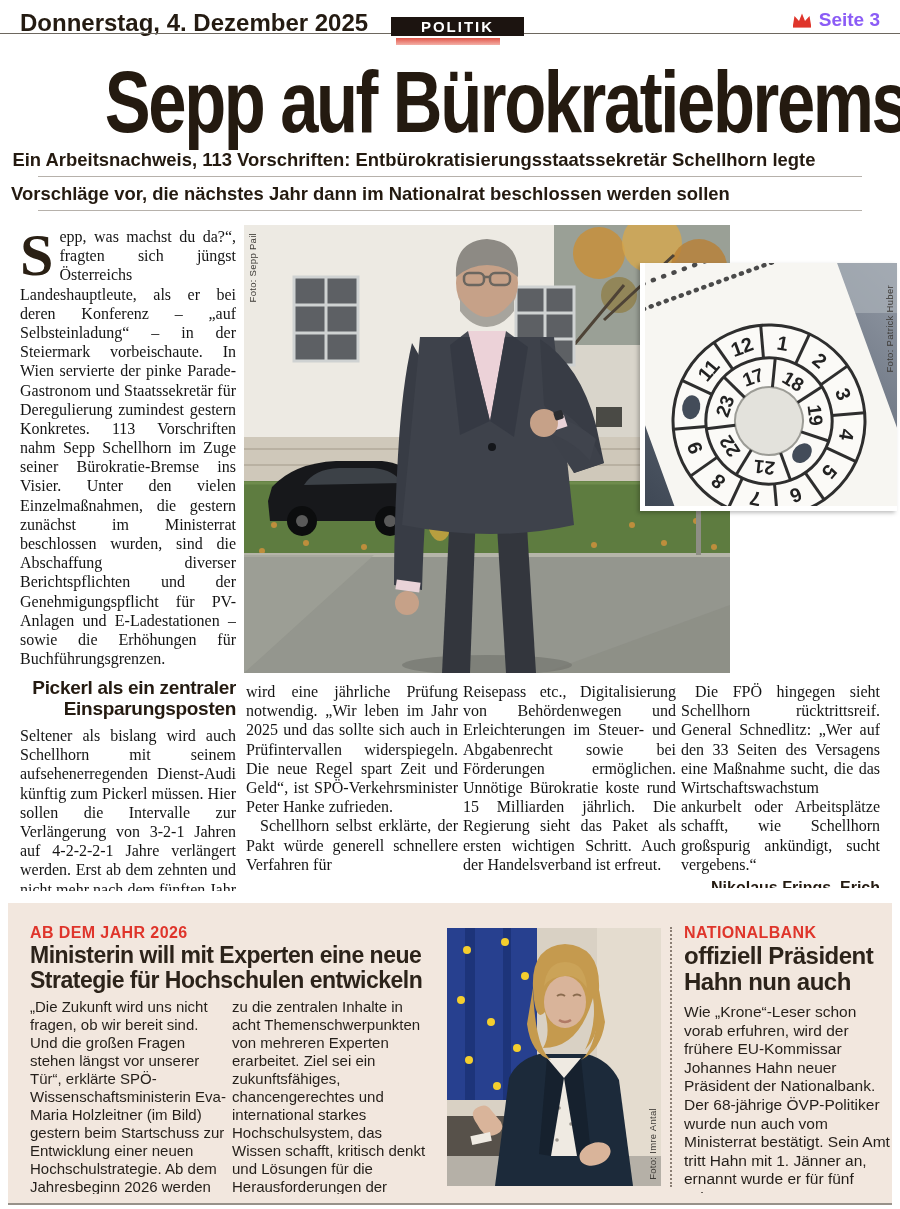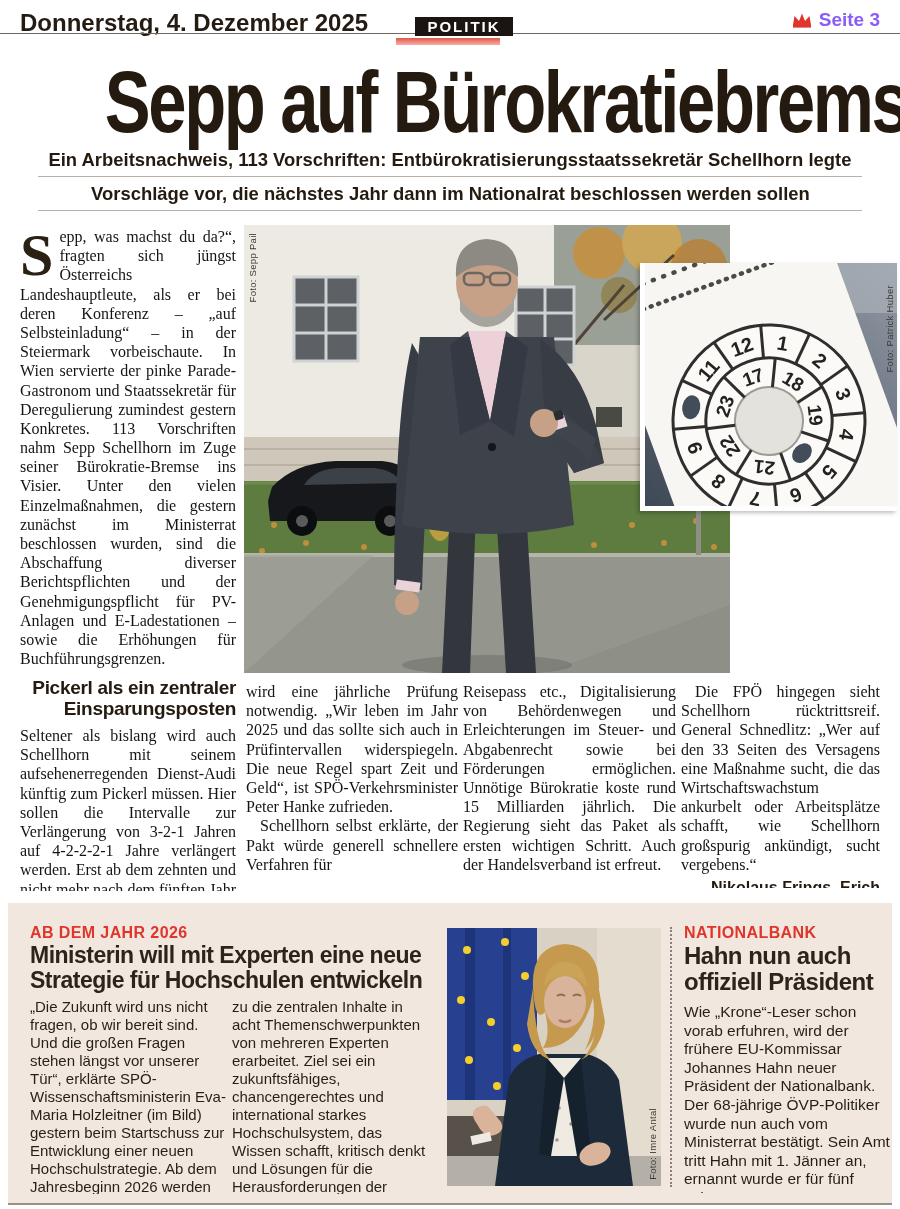--- a/index.html
+++ b/index.html
@@ -3,31 +3,31 @@
 <meta charset="utf-8">
 <style>
   html,body{margin:0;padding:0;background:#e9e6e1;}
   .page{position:relative;width:900px;height:1209px;background:#ffffff;overflow:hidden;
         font-family:"Liberation Sans",sans-serif;color:#1d1712;}
   .abs{position:absolute;}
   .serif{font-family:"Liberation Serif",serif;}
   
   .date{left:20px;top:9px;font-size:24px;font-weight:bold;color:#241b12;}
   .header-rule{left:0;right:0;top:33px;border-top:1.5px solid #6d675f;}
-  .politik-box{left:391px;top:17px;width:98px;height:19px;background:#1c1410;color:#fff;
+  .politik-box{left:391px;top:17px;width:133px;height:19px;background:#1c1410;color:#fff;
                display:flex;align-items:center;justify-content:center;font-size:15px;
-               font-weight:bold;letter-spacing:2px;z-index:3;margin-left:24px;}
+               font-weight:bold;letter-spacing:2px;z-index:3;}
   .politik-red{left:396px;top:38px;width:104px;height:7px;
                background:linear-gradient(#e2564a,#f4b0a7);z-index:2;}
   .pageno{right:20px;top:9px;font-size:19px;font-weight:bold;color:#8b5cf6;display:flex;align-items:center;gap:6px;}
   
   .headline-wrap{left:0;right:0;top:58px;text-align:center;white-space:nowrap;}
   .headline{display:inline-block;font-size:86px;font-weight:bold;letter-spacing:-3px;
             color:#241a10;transform:scale(0.80,1.02);transform-origin:center top;line-height:1;}
-  .subhead{left:0;right:0;text-align:center;white-space:nowrap;color:#241a10;}
+  .subhead{left:0;right:0;white-space:nowrap;color:#241a10;}
   .subhead span{display:inline-block;font-size:19px;font-weight:bold;transform:scaleX(0.97);transform-origin:center;}
   .sub-rule{left:38px;right:38px;border-top:1.5px solid #b6b1ab;}
   
   .bodycol{font-size:16px;line-height:1.2;text-align:justify;color:#141414;overflow:hidden;}
   .dropcap{float:left;font-size:60px;line-height:0.82;font-weight:bold;color:#2a2014;
            padding:4px 6px 0 0;font-family:"Liberation Serif",serif;}
   .crosshead{font-size:19px;line-height:1.1;font-weight:bold;color:#241a10;
              font-family:"Liberation Sans",sans-serif;margin:10px 0 6px 0;text-align:right;
              letter-spacing:-0.3px;}
   .indent{text-indent:14px;}
@@ -330,19 +330,19 @@
         <path d="M110 68 q4 -3 8 0 M126 68 q4 -3 8 0" stroke="#8a6b4e" stroke-width="2" fill="none"></path>
         <path d="M112 92 q6 4 12 0" stroke="#b07a66" stroke-width="2.5" fill="none"></path>
       </svg>
       <div class="abs credit" style="right:3px;bottom:6px;">Foto: Imre Antal</div>
     </div>
 
     <div class="abs dotsep" style="left:662px;top:24px;height:260px;"></div>
 
     <div class="abs kicker" style="left:676px;top:21px;">NATIONALBANK</div>
     <div class="abs lower-headline" style="left:676px;top:40px;width:200px;font-size:24px;">
+      <div>offiziell Präsident</div>
       <div>Hahn nun auch</div>
-      <div>offiziell Präsident</div>
     </div>
     <div class="abs lower-body" style="left:676px;top:100px;width:206px;height:190px;font-size:15.5px;">Wie „Krone“-Leser schon vorab erfuhren, wird der frühere EU-Kommissar Johannes Hahn neuer Präsident der Nationalbank. Der 68-jährige ÖVP-Politiker wurde nun auch vom Ministerrat bestätigt. Sein Amt tritt Hahn mit 1. Jänner an, ernannt wurde er für fünf Jahre.</div>
   </div>
 
 </div>
 
 </body></html>

